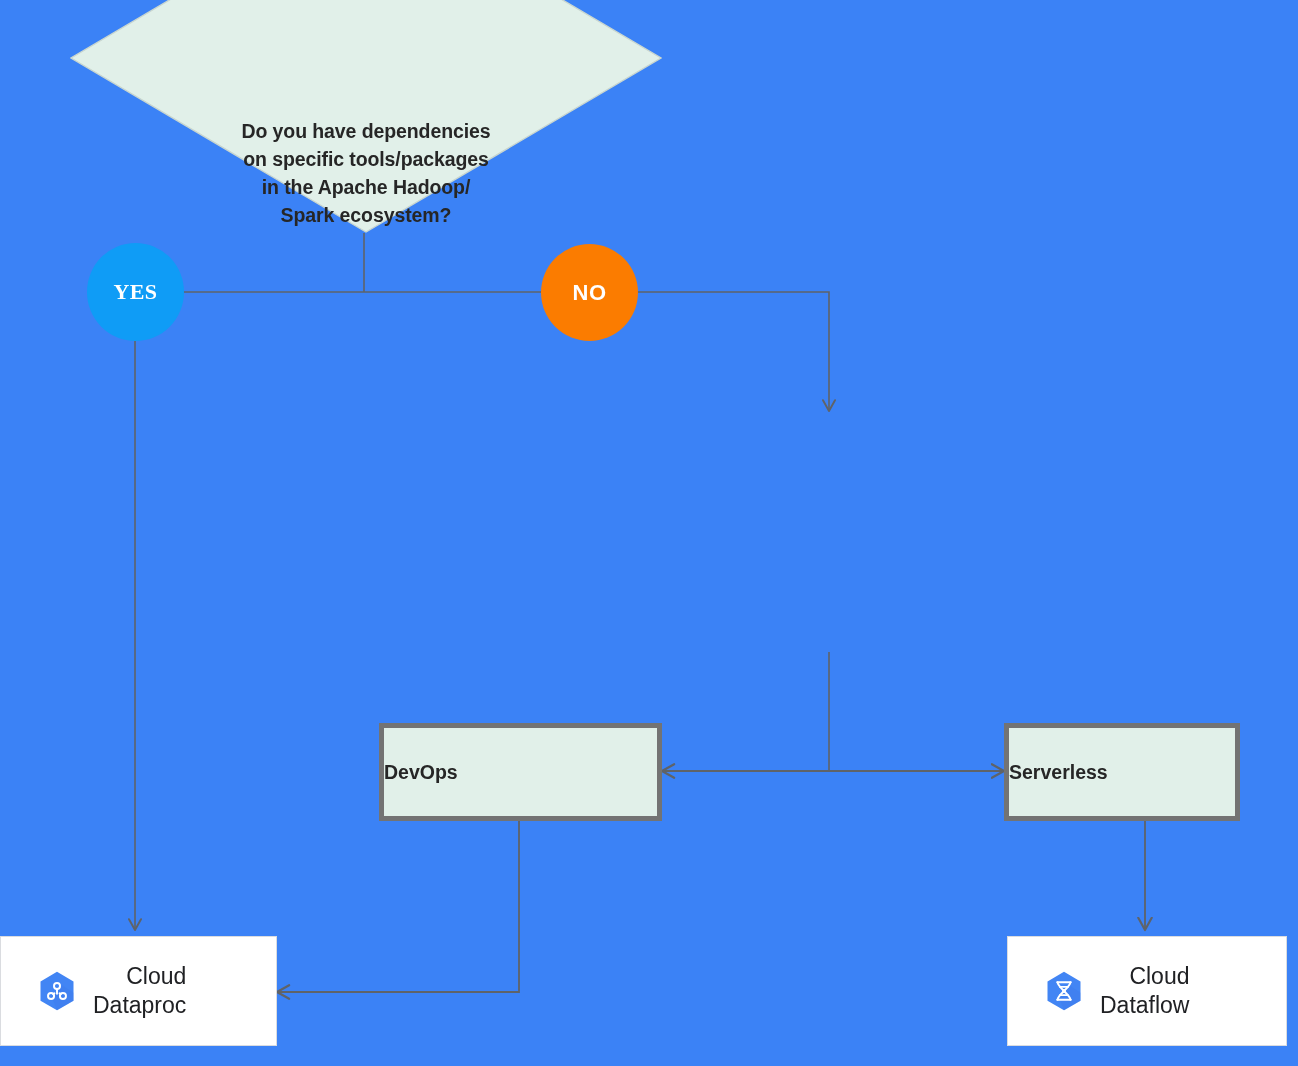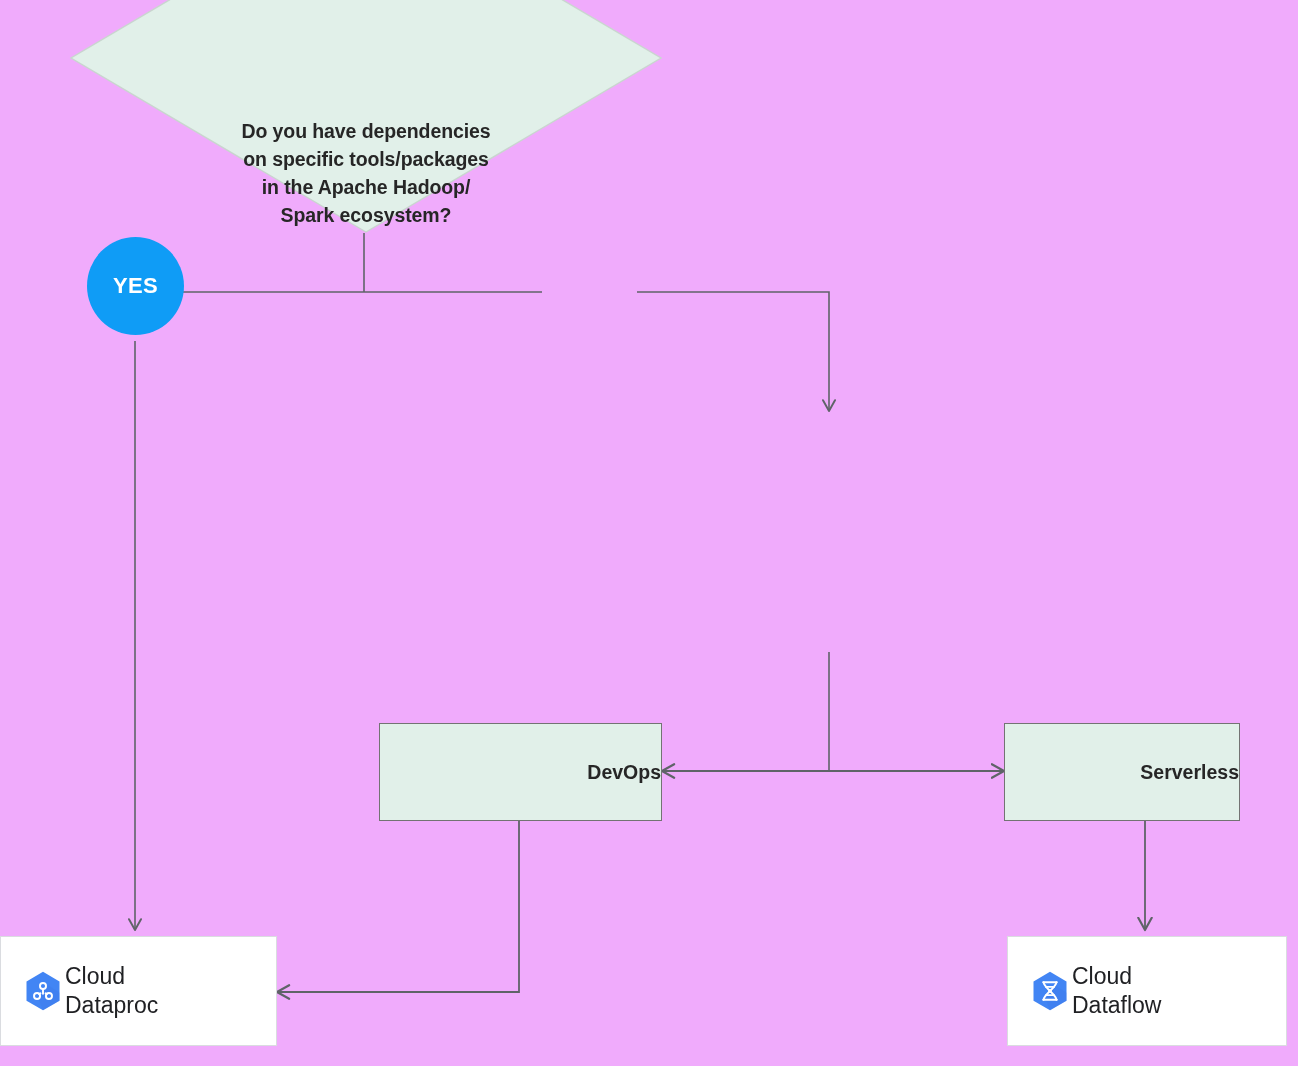--- a/index.html
+++ b/index.html
@@ -8,21 +8,21 @@
     padding: 0;
     background: #ffffff;
   }
   body {
     font-family: "Liberation Sans", sans-serif;
   }
   #canvas {
     position: relative;
     width: 1298px;
     height: 1066px;
-    background: #f0abfc;
+    background: #3b82f6;
     overflow: hidden;
   }
   #edges {
     position: absolute;
     left: 0; top: 0;
     width: 1298px;
     height: 1066px;
     pointer-events: none;
   }
 
@@ -62,40 +62,41 @@
     color: #ffffff;
     font-weight: bold;
     font-size: 22px;
     letter-spacing: 0.4px;
   }
 
   
   .mintbox {
     position: absolute;
     background: #e1f0e9;
-    border: 1px solid #737373;
+    border: 5px solid #737373;
     box-sizing: border-box;
     display: flex;
     align-items: center;
-    justify-content: flex-end;
+    justify-content: flex-start;
     font-weight: bold;
     font-size: 19.5px;
     color: #262626;
-    padding-left: 36px;
   }
 
   
   .prodbox {
     position: absolute;
     background: #ffffff;
     border: 1px solid #dadce0;
     box-sizing: border-box;
     display: flex;
     align-items: center;
-    padding-left: 20px;
+    gap: 14px;
+    padding-left: 34px;
+    text-align: right;
   }
   .prodbox .picon {
     flex: 0 0 auto;
     width: 44px;
     height: 44px;
     display: block;
   }
   .prodbox .plabel {
     font-size: 23px;
     line-height: 29px;
@@ -135,24 +136,27 @@
   <div class="diamond" style="left:70px; top:-117px; width:592px; height:350px;">
     <svg width="592" height="350" aria-hidden="true">
       <polygon points="296,1 591,175 296,349 1,175" fill="#e1f0e9" stroke="#c9d6cf" stroke-width="1.4"></polygon>
     </svg>
     <div class="dlabel" style="padding-top:115px;">Do you have dependencies
 on specific tools/packages
 in the Apache Hadoop/
 Spark ecosystem?</div>
   </div>
 
-  <div class="pill" style="left:87px; top:237px; width:97px; height:98px; background:#0f9cf6;">
+  <div class="pill" style="left:87px; top:243px; width:97px; height:98px; background:#0f9cf6;font-family:Liberation Serif, serif;">
     <span>YES</span>
   </div>
 
+  <div class="pill" style="left:541px; top:244px; width:97px; height:97px; background:#fb7c00;">
+    <span>NO</span>
+  </div>
 
 
   <div class="mintbox" style="left:379px; top:723px; width:283px; height:98px;">
     <span>DevOps</span>
   </div>
 
   <div class="mintbox" style="left:1004px; top:723px; width:236px; height:98px;">
     <span>Serverless</span>
   </div>
 

